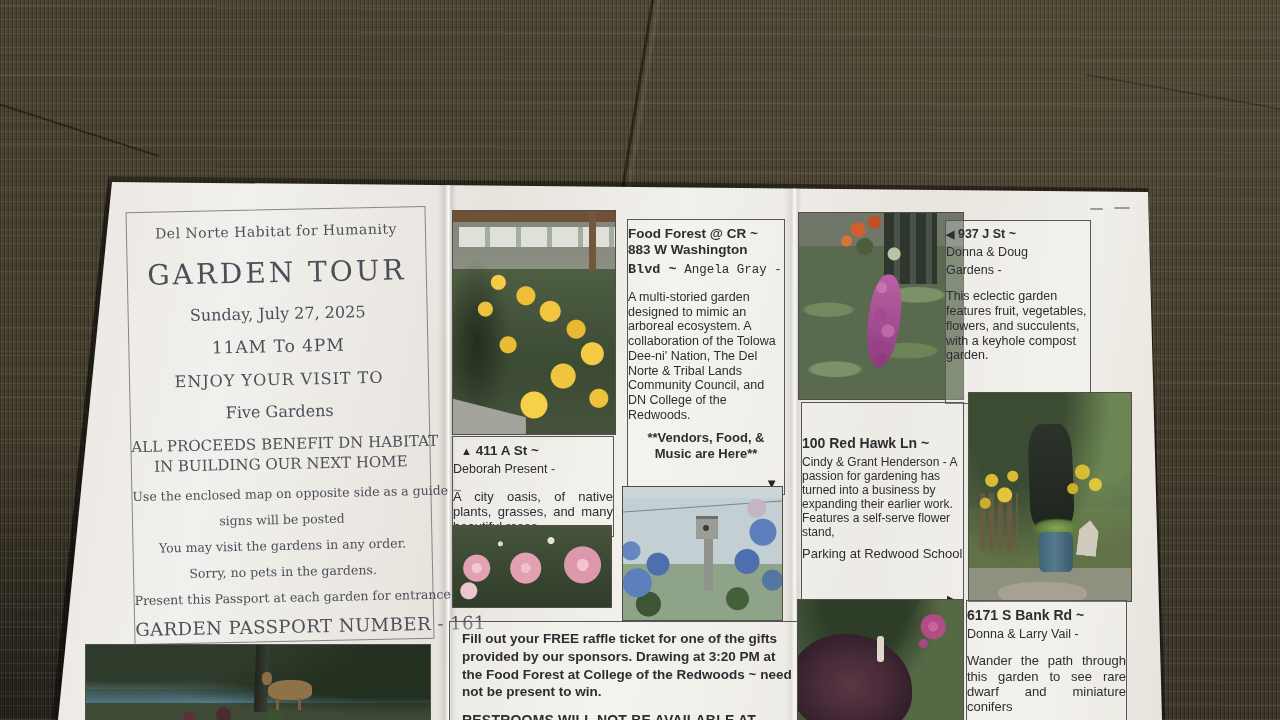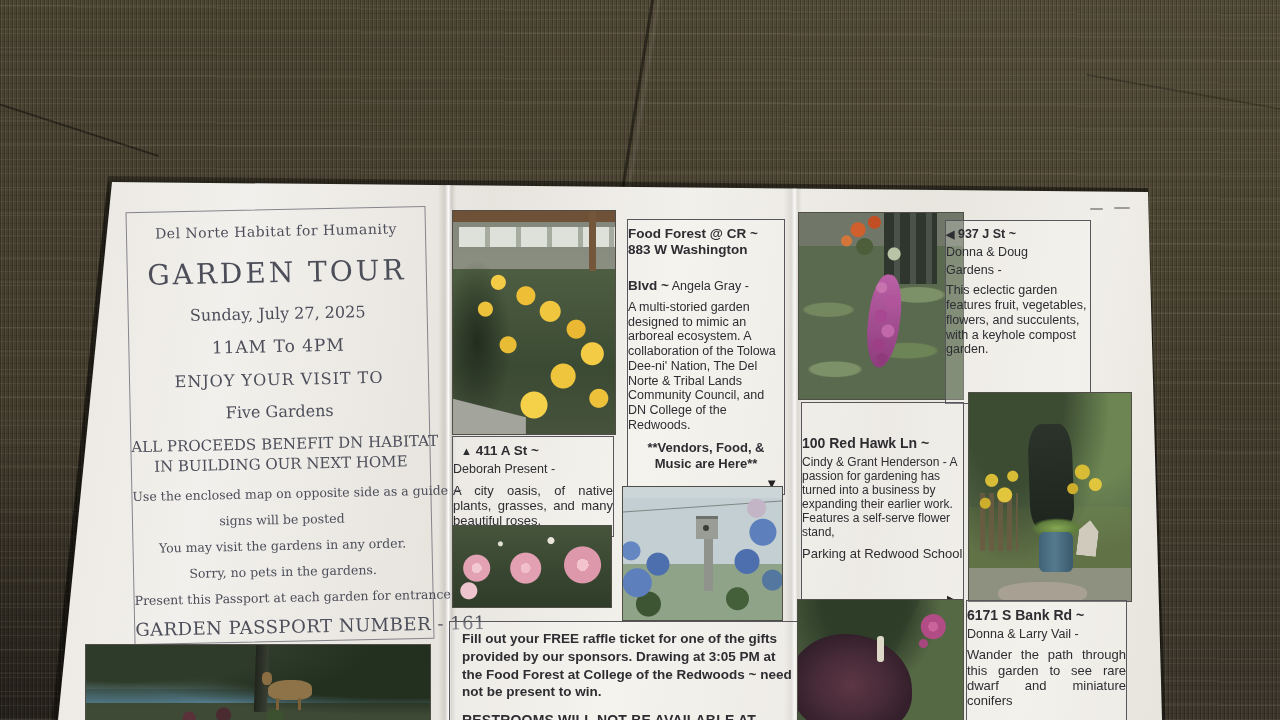--- a/index.html
+++ b/index.html
@@ -39,21 +39,21 @@
   .cv-enjoy{font-size:16px;margin-top:14px;letter-spacing:1px;}
   .cv-five{font-size:16px;margin-top:13px;}
   .cv-proc{font-size:15px;margin-top:13px;line-height:1.35;}
   .cv-small{font-size:12.5px;margin-top:11px;}
   .cv-num{font-size:18px;margin-top:11px;letter-spacing:.5px;}
   
   .infobox{position:absolute;border:1.5px solid #56565c;color:#2d2d32;
     background:rgba(252,251,248,.25);padding:6px 0;line-height:1.18;font-size:12.5px;}
   .ib-title{font-weight:bold;font-size:13.5px;}
   .ib-host{margin-top:3px;}
-  .ib-body{margin-top:6px;}
+  .ib-body{margin-top:12px;}
   .just{text-align:justify;}
   .tri{font-size:11px;}
   .corner-arrow{position:absolute;right:6px;bottom:3px;font-size:13px;color:#222;}
   .vendors{font-weight:bold;text-align:center;margin-top:7px;font-size:13px;line-height:1.25;}
   .raffle-text{font-weight:bold;font-size:13.5px;line-height:1.32;}
   .restrooms{font-weight:bold;font-size:14px;margin-top:11px;text-decoration:underline;text-underline-offset:2px;letter-spacing:.2px;}
   
   .photo{position:absolute;border:1px solid #514e48;overflow:hidden;}
   .photo *{position:absolute;}
   
@@ -230,21 +230,21 @@
       <div class="pa-win"></div>
       <div class="pa-post"></div>
       <div class="pa-dark"></div>
       <div class="pa-pave"></div>
       <div class="pa-blooms"></div>
     </div>
 
     <div class="infobox" style="left:569px;top:37px;width:156px;height:262px;">
       <div class="ib-title">Food Forest @ CR ~</div>
       <div class="ib-title">883 W Washington</div>
-      <div style="margin-top:20px;">
+      <div style="margin-top:4px;font-family:Liberation Mono, monospace;">
         <span class="ib-title">Blvd ~</span>
         <span>Angela Gray -</span>
       </div>
       <div class="ib-body">A multi-storied garden designed to mimic an arboreal ecosystem. A collaboration of the Tolowa Dee-ni' Nation, The Del Norte &amp; Tribal Lands Community Council, and DN College of the Redwoods.</div>
       <div class="vendors">
         <div>**Vendors, Food, &amp;</div>
         <div>Music are Here**</div>
       </div>
       <div class="corner-arrow">▼</div>
     </div>
@@ -265,21 +265,21 @@
     <div class="photo ph-bird">
       <div class="pc-wire"></div>
       <div class="pc-post"></div>
       <div class="pc-house">
         <div class="pc-hole"></div>
       </div>
       <div class="pc-blooms"></div>
     </div>
 
     <div class="infobox" style="left:391px;top:439px;width:337px;height:99px;padding:8px 12px;">
-      <div class="raffle-text">Fill out your FREE raffle ticket for one of the gifts provided by our sponsors.  Drawing at 3:05 PM at the Food Forest at College of the Redwoods ~ need not be present to win.</div>
+      <div class="raffle-text">Fill out your FREE raffle ticket for one of the gifts provided by our sponsors.  Drawing at 3:20 PM at the Food Forest at College of the Redwoods ~ need not be present to win.</div>
       <div class="restrooms">RESTROOMS WILL NOT BE AVAILABLE AT</div>
     </div>
 
     <div class="photo ph-fox">
       <div class="pd-window"></div>
       <div class="pd-basket"></div>
       <div class="pd-spike"></div>
     </div>
 
     <div class="infobox" style="left:887px;top:38px;width:144px;height:170px;">

